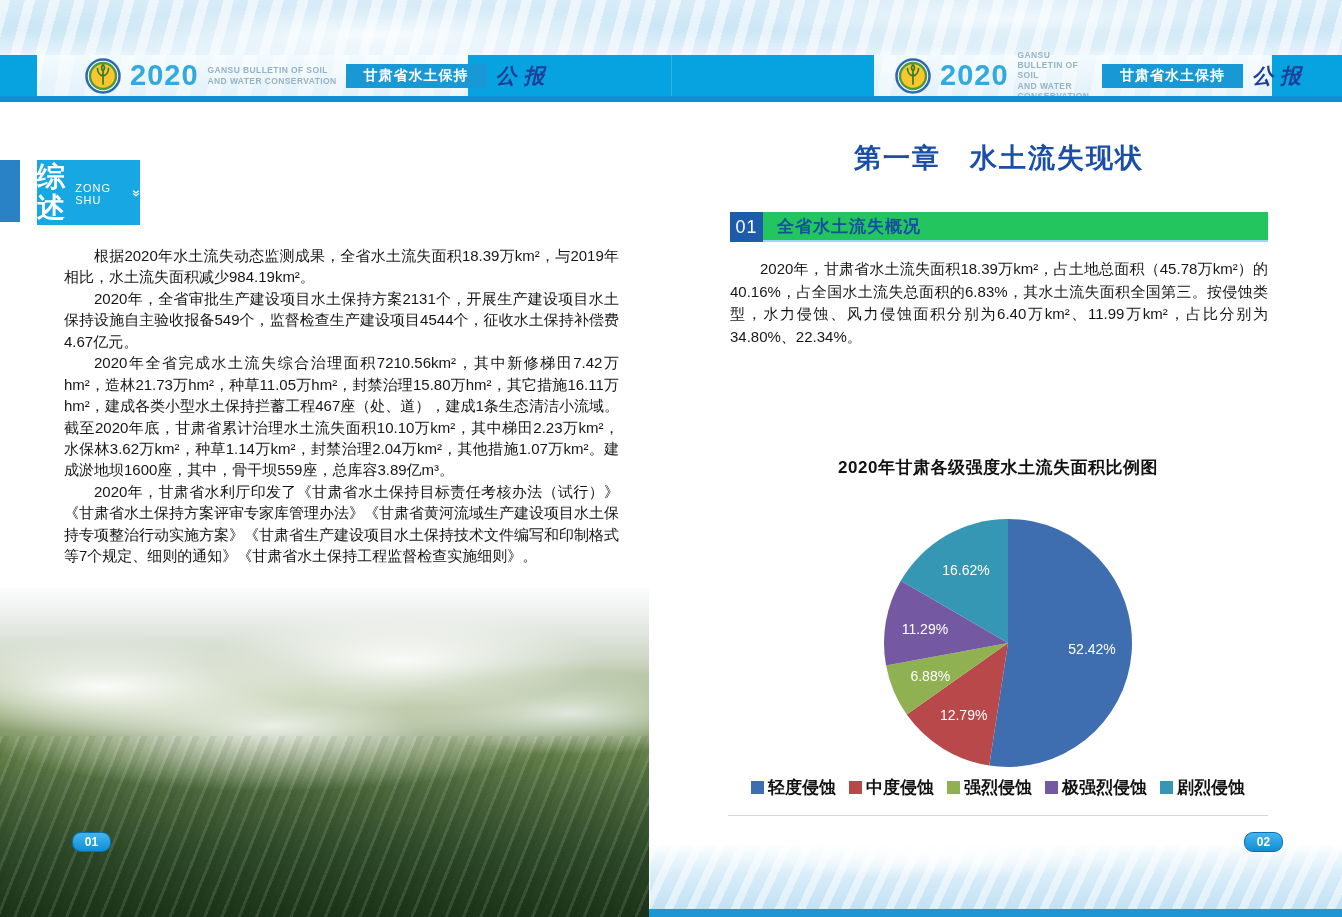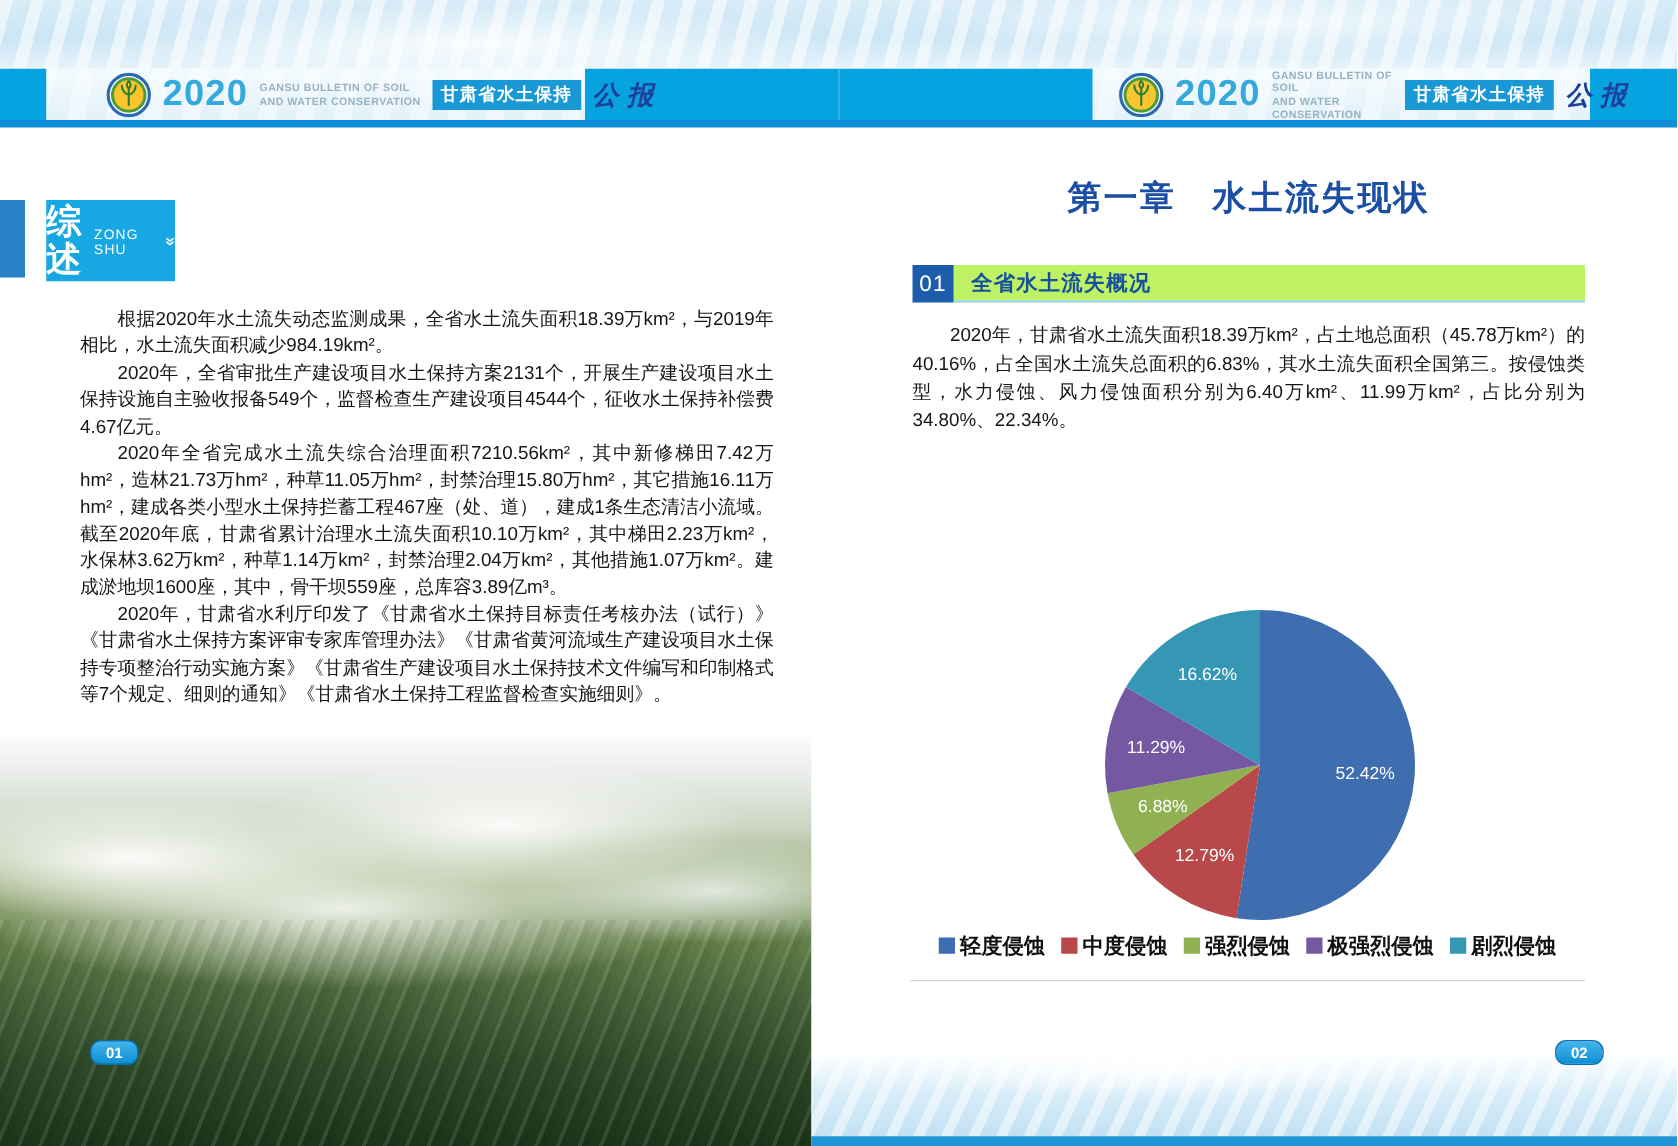--- a/index.html
+++ b/index.html
@@ -28,21 +28,21 @@
   .hb2{left:468px;width:203px;}
   .hb3{left:671px;width:202px;border-left:1px solid #2fb2e6;}
   .hb4{left:1272px;width:70px;}
   .header-strip{position:absolute;left:0;top:96px;width:1342px;height:6px;background:#0d8ed6;}
   .hdr-group{position:absolute;top:0;height:41px;display:flex;align-items:center;gap:9px;}
   .hdr-group.g1{left:85px;}
   .hdr-group.g2{left:895px;}
   .logo{width:36px;height:36px;flex:0 0 auto;}
   .year{font-size:29px;font-weight:bold;color:#33a9de;letter-spacing:1px;line-height:1;}
   .etitle{font-size:8.5px;line-height:1.2;color:#97b2c4;font-weight:bold;letter-spacing:.4px;white-space:pre-line;}
-  .cn-badge{background:#1899d6;color:#ffffff;font-size:14px;font-weight:bold;padding:3px 7px;letter-spacing:1px;white-space:nowrap;}
+  .cn-badge{background:#1899d6;color:#ffffff;font-size:14px;font-weight:bold;padding:3px 18px;letter-spacing:1px;white-space:nowrap;}
   .gongbao{font-family:"Liberation Serif","DejaVu Serif",serif;font-style:italic;font-weight:bold;
     font-size:21px;color:#1d3f9a;letter-spacing:7px;white-space:nowrap;}
   
   .zs-bar{position:absolute;left:0;top:160px;width:20px;height:62px;background:#2a82c6;}
   .zs-badge{position:absolute;left:37px;top:160px;width:103px;height:65px;background:#17a7e2;
     display:flex;flex-direction:row;align-items:center;justify-content:center;color:#fff;}
   .zs-title{font-size:28px;font-weight:bold;letter-spacing:3px;line-height:1.1;}
   .zs-sub{font-size:11px;letter-spacing:1px;display:flex;align-items:center;gap:16px;margin-top:2px;}
   .left-text{position:absolute;left:64px;top:245px;width:555px;}
   .para{margin:0;font-size:15px;line-height:1.43;text-align:justify;text-indent:2em;color:#161616;}
@@ -65,21 +65,21 @@
     background:linear-gradient(180deg,#44b6ec,#0f8ed6);border:1px solid #0a6fb2;
     color:#fff;font-size:12px;font-weight:bold;display:flex;align-items:center;justify-content:center;z-index:5;
   }
   .pill-01{left:72px;top:832px;}
   .pill-02{left:1244px;top:832px;}
   
   .chapter-title{position:absolute;left:730px;top:140px;width:538px;text-align:center;
     font-size:27px;font-weight:bold;color:#1b4fa5;letter-spacing:2px;}
   .section-head{position:absolute;left:730px;top:212px;width:538px;height:30px;display:flex;align-items:stretch;}
   .section-num{width:33px;background:#1d5cab;color:#ffffff;font-size:18px;display:flex;align-items:center;justify-content:center;letter-spacing:1px;}
-  .section-bar{flex:1;background:#bef264;border-bottom:2px solid #9fd7f0;display:flex;align-items:center;
+  .section-bar{flex:1;background:#22c55e;border-bottom:2px solid #9fd7f0;display:flex;align-items:center;
     padding-left:14px;font-size:17px;font-weight:bold;color:#174f9f;letter-spacing:1px;}
   .right-text{position:absolute;left:730px;top:258px;width:538px;}
   .right-text .para{line-height:1.5;}
   .chart-area{position:absolute;left:728px;top:448px;width:540px;border-bottom:1px solid #d4d4d4;padding-bottom:16px;}
   .chart-title{margin:8px 0 0 0;text-align:center;font-size:17px;font-weight:bold;color:#111;letter-spacing:.5px;}
   .pie-wrap{width:260px;height:260px;margin:34px 0 0 150px;}
   .pie-wrap svg{display:block;}
   .legend{display:flex;justify-content:center;align-items:center;gap:13px;margin-top:3px;}
   .legend-item{display:flex;align-items:center;gap:4px;font-size:17px;font-weight:600;color:#111;white-space:nowrap;}
   .legend-swatch{width:13px;height:13px;display:inline-block;}
@@ -161,20 +161,21 @@
   <div class="section-head">
     <div class="section-num">01</div>
     <div class="section-bar">全省水土流失概况</div>
   </div>
 
   <div class="right-text">
     <p class="para">2020年，甘肃省水土流失面积18.39万km²，占土地总面积（45.78万km²）的40.16%，占全国水土流失总面积的6.83%，其水土流失面积全国第三。按侵蚀类型，水力侵蚀、风力侵蚀面积分别为6.40万km²、11.99万km²，占比分别为34.80%、22.34%。</p>
   </div>
 
   <div class="chart-area">
+    <p class="chart-title">2020年甘肃各级强度水土流失面积比例图</p>
     <div class="pie-wrap">
       <svg width="260" height="260" viewBox="0 0 260 260">
           <path d="M130,130 L130,6 A124,124 0 1 1 111.2179870211397,252.5693109569517 Z" fill="#3e6db0"></path>
           <text x="214.076431072939" y="141.40438428245392" text-anchor="middle" fill="#ffffff" font-size="14">52.42%</text>
           <path d="M130,130 L111.2179870211397,252.5693109569517 A124,124 0 0 1 28.728953340836824,201.55539887777576 Z" fill="#b8484a"></path>
           <text x="85.64966657926001" y="206.71408735715175" text-anchor="middle" fill="#ffffff" font-size="14">12.79%</text>
           <path d="M130,130 L28.728953340836824,201.55539887777576 A124,124 0 0 1 8.066936663518732,152.5461319383536 Z" fill="#8fb152"></path>
           <text x="52.30275918193125" y="167.7566965559568" text-anchor="middle" fill="#ffffff" font-size="14">6.88%</text>
           <path d="M130,130 L8.066936663518732,152.5461319383536 A124,124 0 0 1 22.79510479648671,67.68539140455319 Z" fill="#7459a2"></path>
           <text x="46.921955353438065" y="120.58123106143026" text-anchor="middle" fill="#ffffff" font-size="14">11.29%</text>

